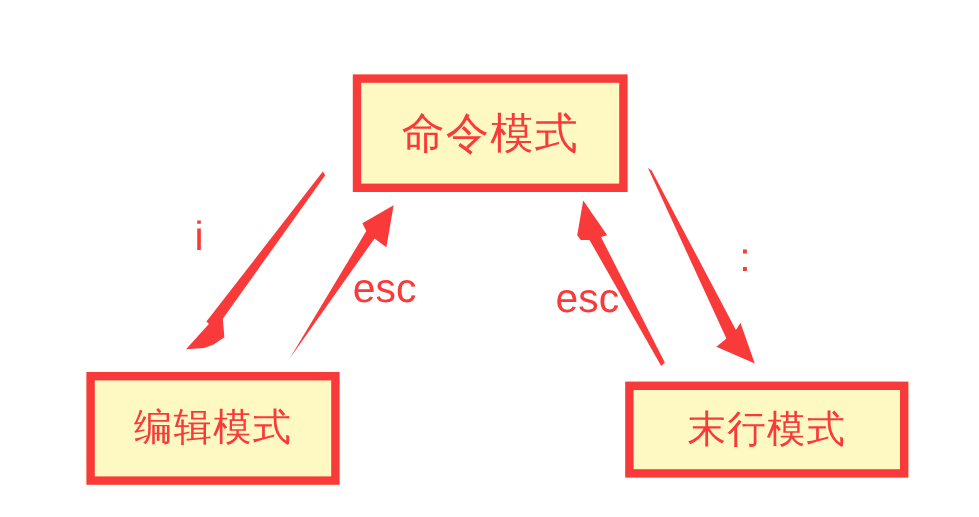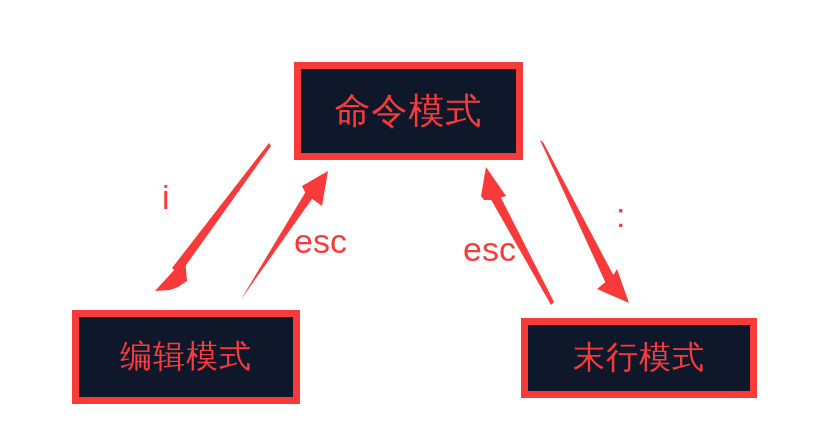--- a/index.html
+++ b/index.html
@@ -13,21 +13,21 @@
     width: 816px;
     height: 431px;
     background: #ffffff;
     overflow: hidden;
     font-family: "Liberation Sans", sans-serif;
   }
   .node {
     position: absolute;
     box-sizing: border-box;
     border-style: solid;
-    background: #0f172a;
+    background: #fef9c3;
     display: flex;
     align-items: center;
     justify-content: center;
   }
   .node-label {
     color: #f93a3a;
     font-family: "DejaVu Sans", "Liberation Sans", sans-serif;
     white-space: nowrap;
     letter-spacing: 1px;
   }
@@ -37,21 +37,21 @@
     width: 229px;
     height: 98px;
     border-width: 7px;
     border-color: #f93a3a;
   }
   #node-command .node-label { font-size: 36px; }
 
   #node-edit {
     left: 72px;
     top: 310px;
-    width: 228px;
+    width: 211px;
     height: 94px;
     border-width: 7px;
     border-color: #f93a3a;
     text-align: center;
   }
   #node-edit .node-label { font-size: 32px; }
 
   #node-lastline {
     left: 521px;
     top: 318px;

